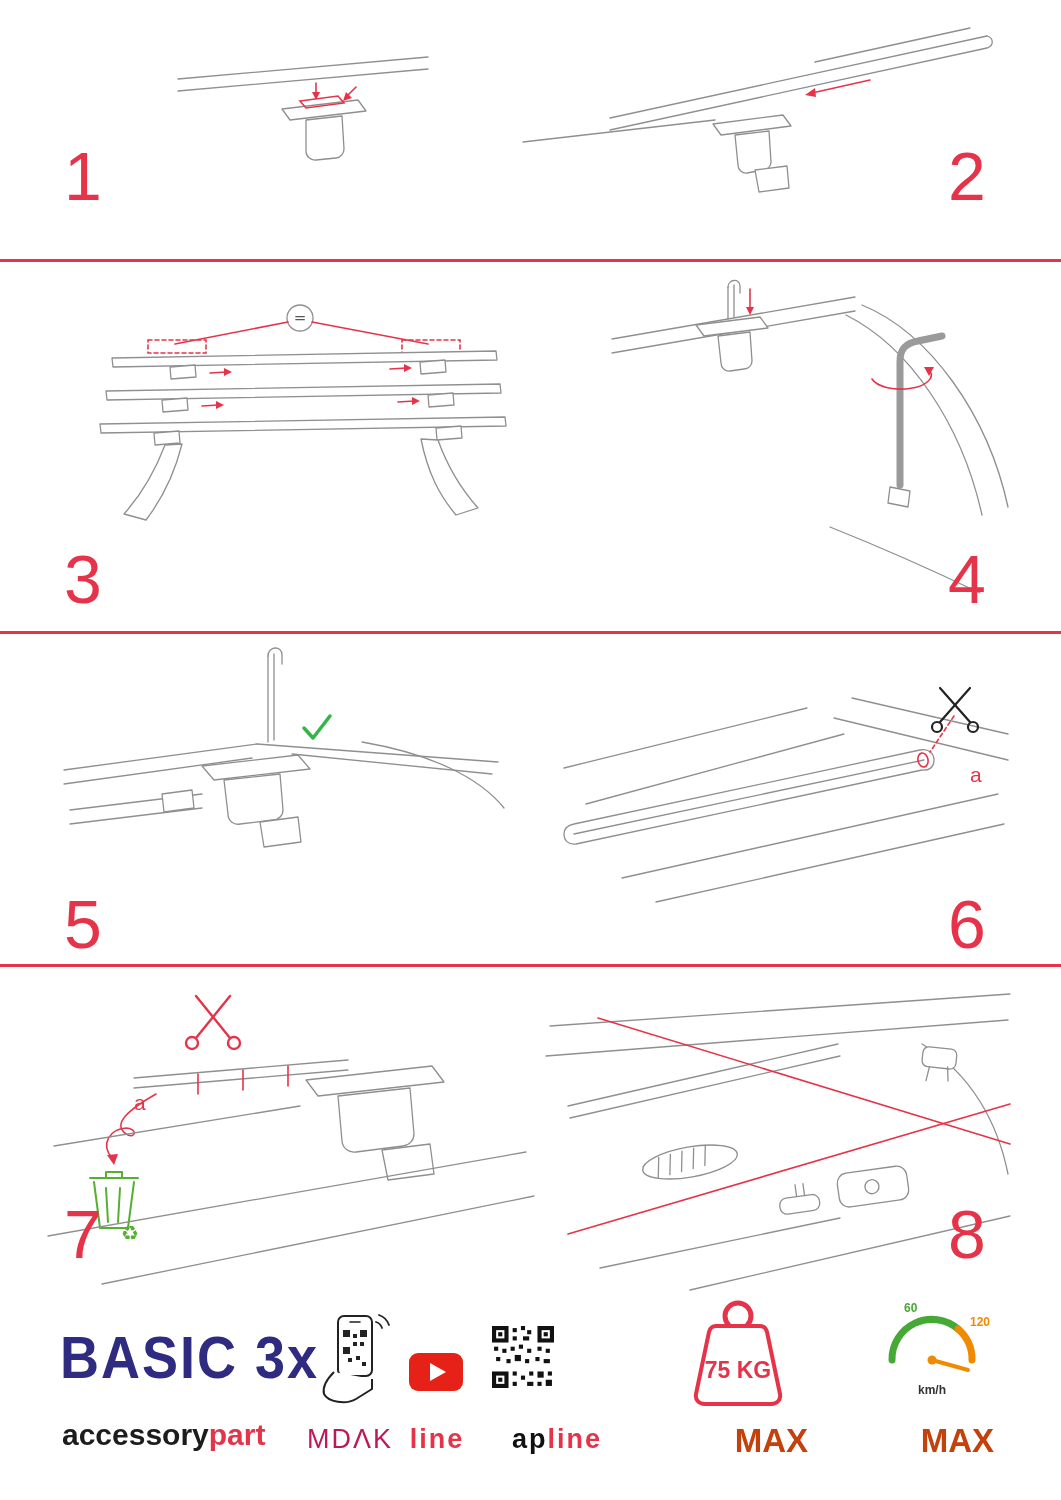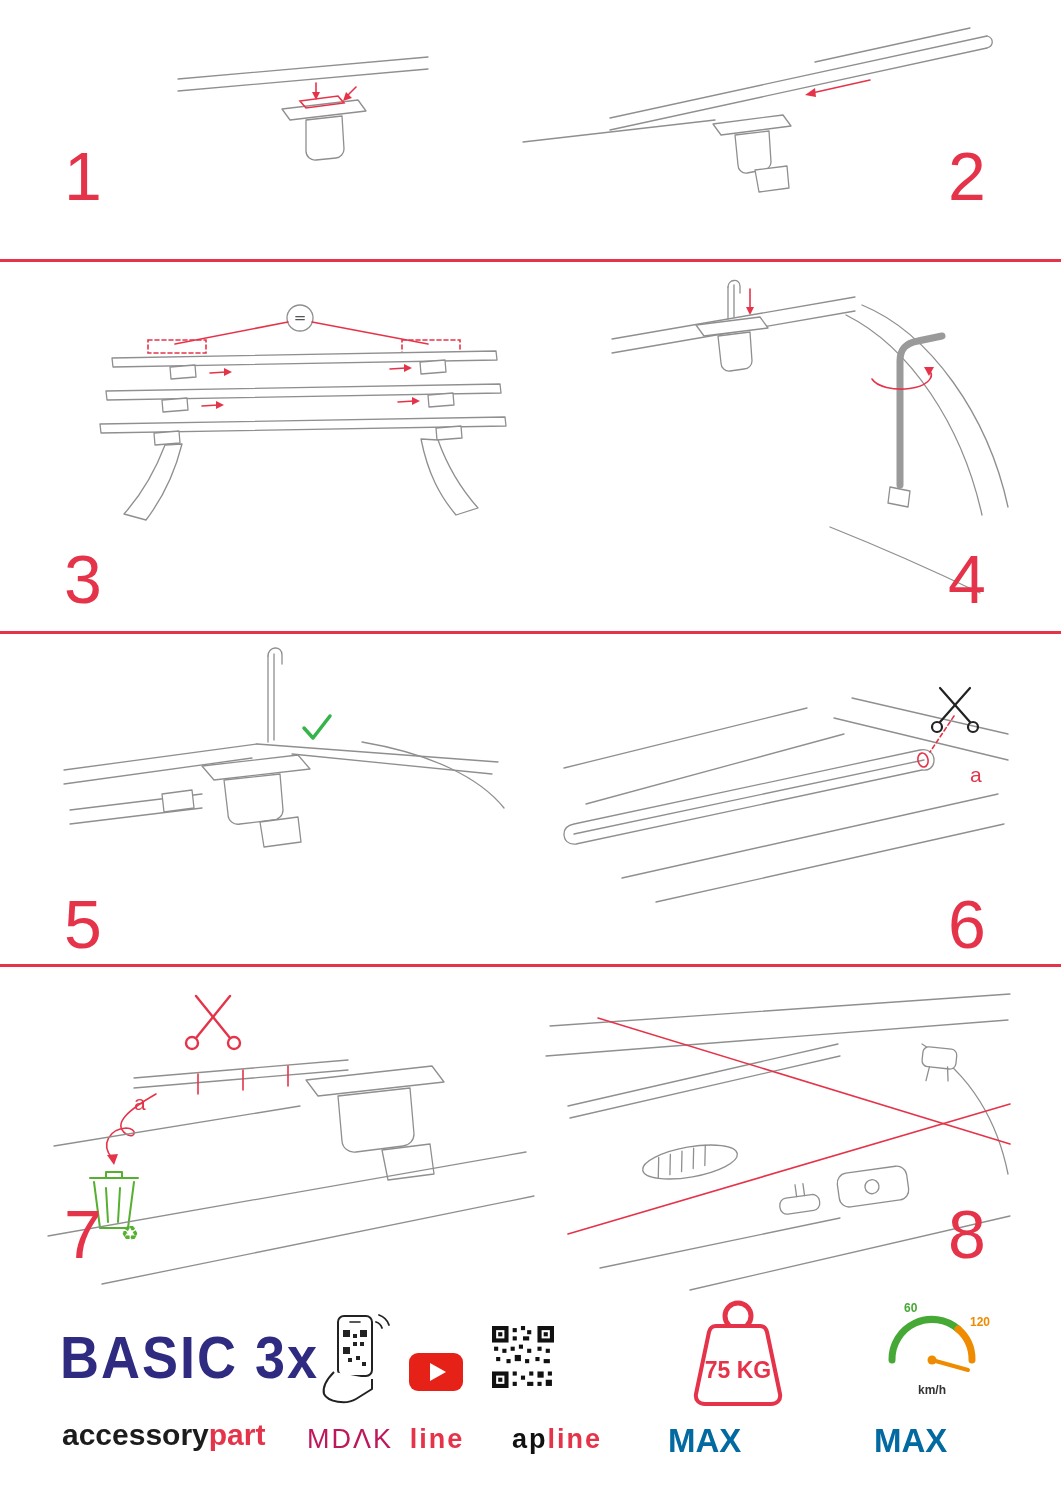--- a/index.html
+++ b/index.html
@@ -24,21 +24,21 @@
   text.rcy{font:20px "DejaVu Sans",sans-serif;fill:var(--green);text-anchor:middle;}
 
   
   .logo-basic{position:absolute;font:700 54px/1 "Liberation Sans",sans-serif;color:var(--navy);
               letter-spacing:2px;transform:scaleY(1.08);}
   .brand{position:absolute;font:700 30px/1 "Liberation Sans",sans-serif;color:#1c1c1c;}
   .red-text{color:var(--red);}
   .partner-label{position:absolute;font:500 27px/1 "Liberation Sans",sans-serif;color:#be185d;
                  letter-spacing:2px;text-align:center;}
   .ipqi{color:var(--red);font-weight:600;}
-  .max-label{position:absolute;font:700 33px/1 "Liberation Sans",sans-serif;color:#0369a1;text-align:left;}
+  .max-label{position:absolute;font:700 33px/1 "Liberation Sans",sans-serif;color:#c2410c;text-align:right;}
   text.wkg{font:700 23px "Liberation Sans",sans-serif;fill:var(--red);text-anchor:middle;}
   text.sp-lo{font:700 12px "Liberation Sans",sans-serif;fill:#46a935;}
   text.sp-hi{font:700 12px "Liberation Sans",sans-serif;fill:var(--orange);}
   text.sp-unit{font:600 12px "Liberation Sans",sans-serif;fill:#333;text-anchor:middle;}
 </style>
 </head>
 <body>
 
 <div class="page">
 

